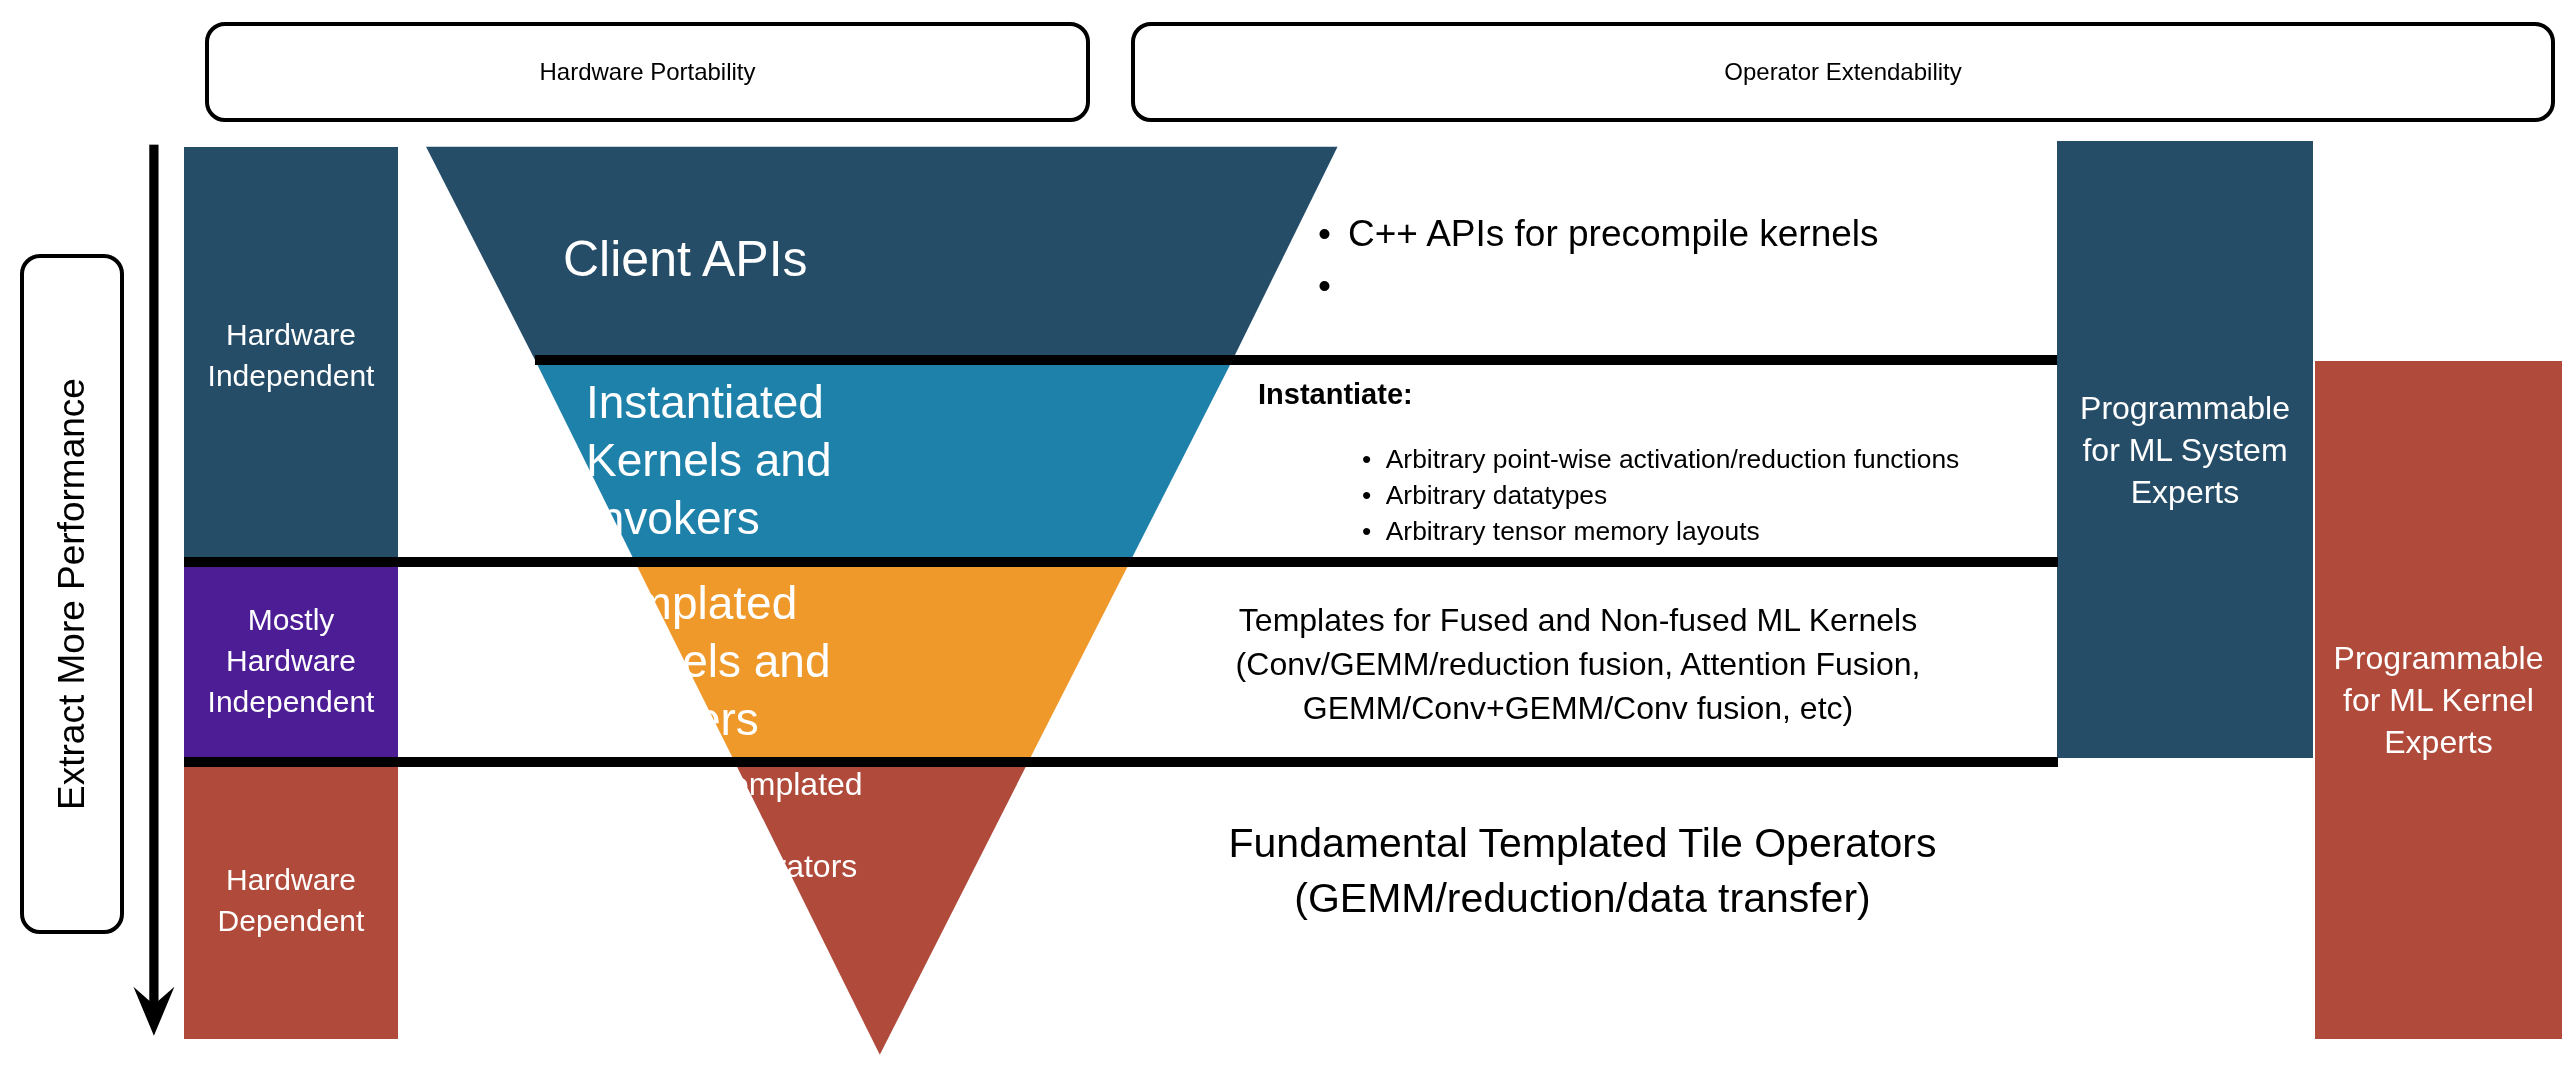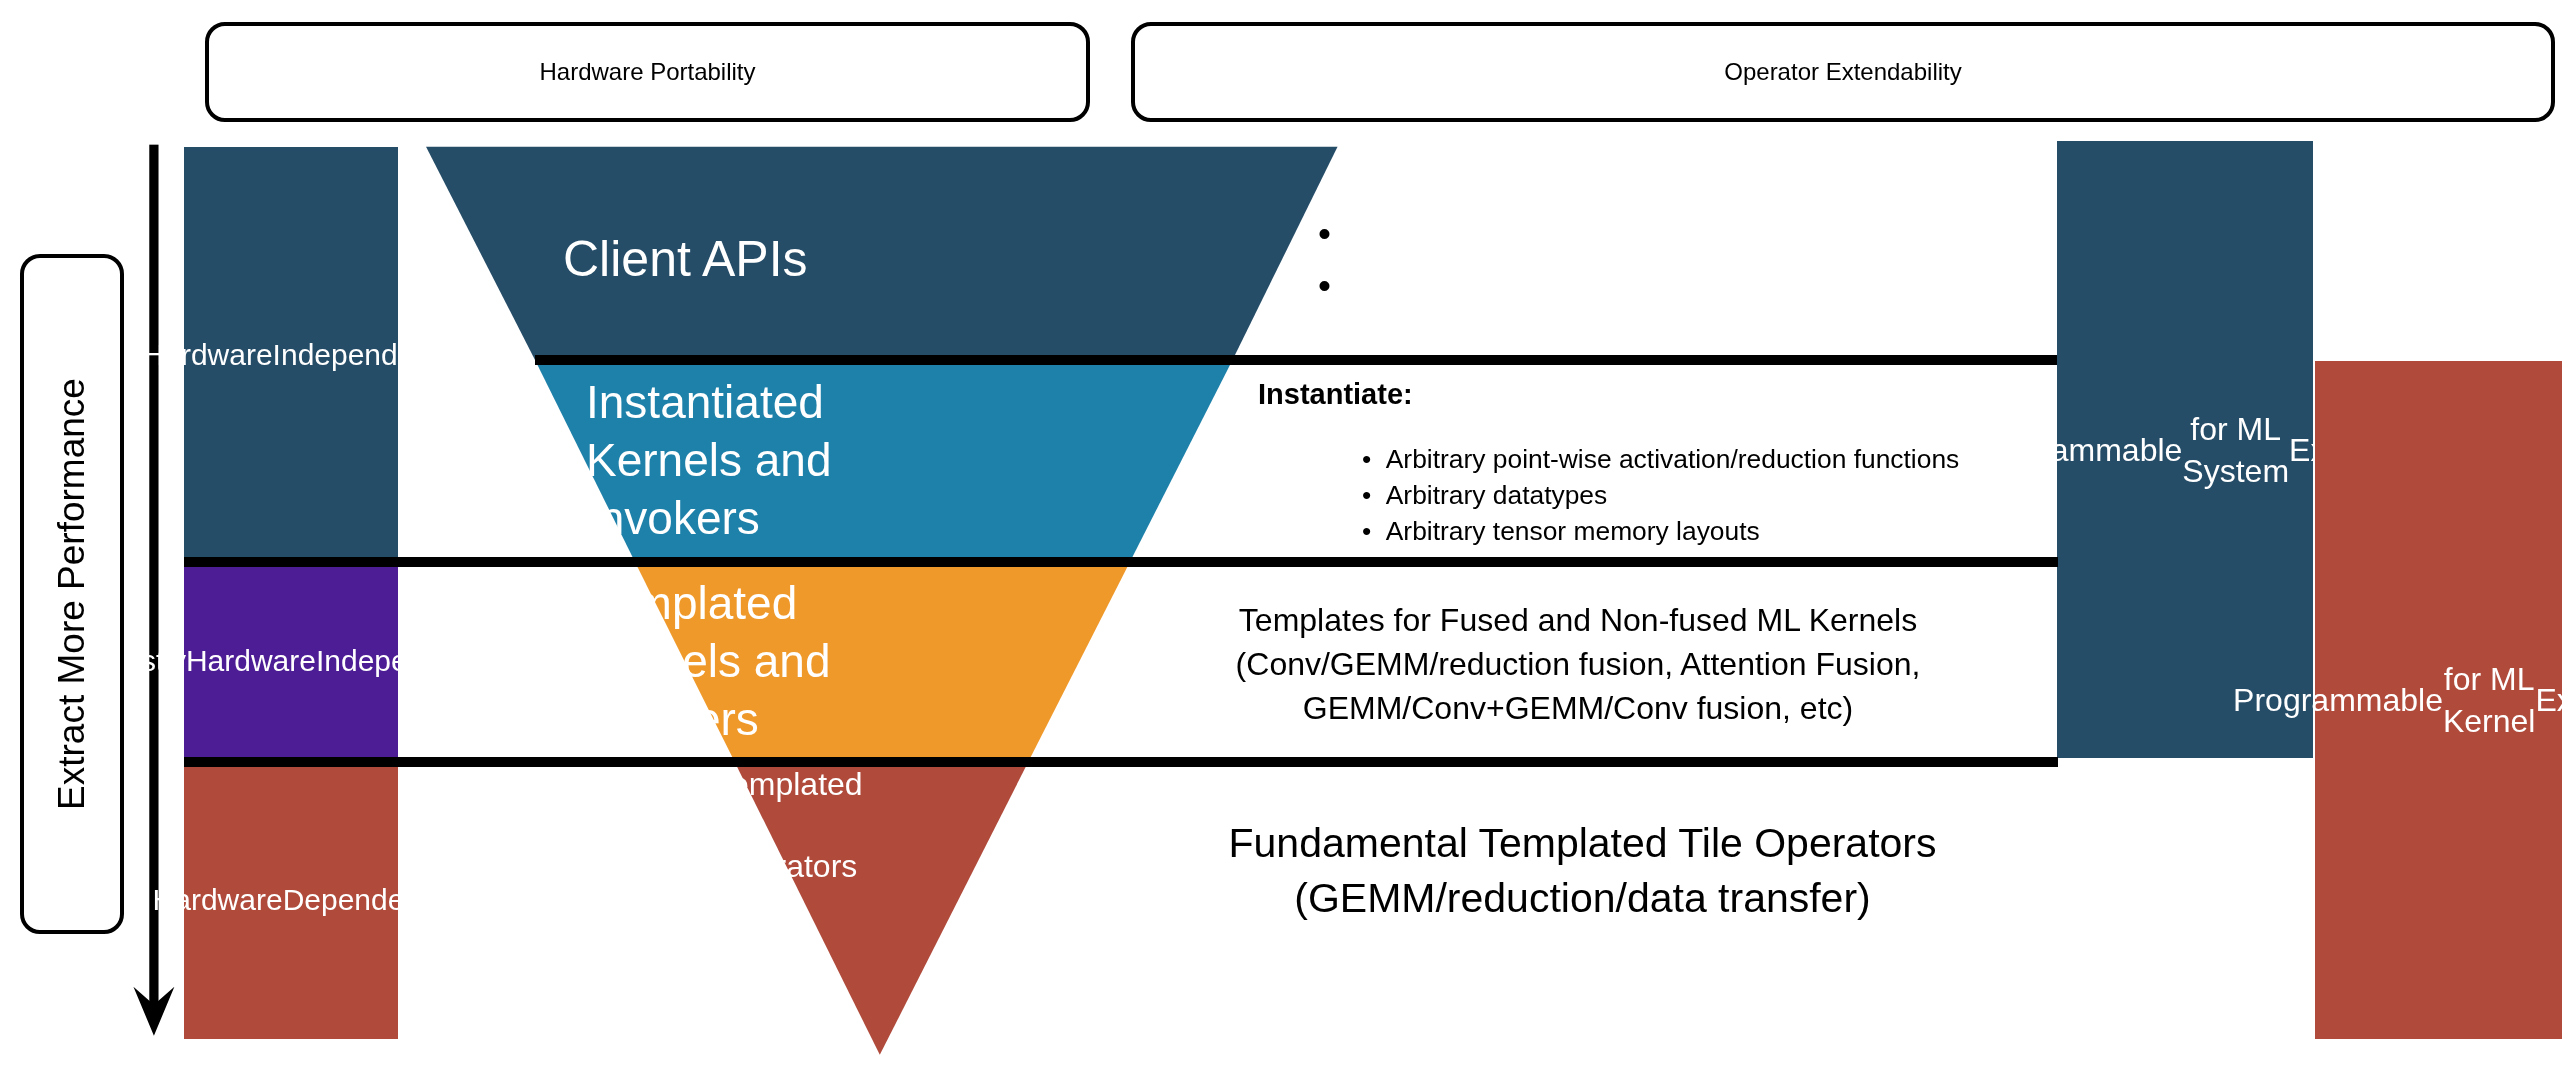--- a/index.html
+++ b/index.html
@@ -14,21 +14,21 @@
     font-size:24px;box-sizing:border-box;z-index:4;
   }
   
   .perf-box{
     position:absolute;left:20px;top:254px;width:104px;height:680px;border:4.6px solid #000;
     border-radius:20px;background:#fff;display:flex;align-items:center;justify-content:center;
     box-sizing:border-box;z-index:4;
   }
   .perf-box span{transform:rotate(-90deg);white-space:nowrap;font-size:37px;}
   
-  .rect{position:absolute;z-index:1;display:flex;align-items:center;justify-content:center;color:#fff;text-align:center;}
+  .rect{position:absolute;z-index:1;display:flex;flex-direction:column;align-items:center;justify-content:center;color:#fff;text-align:center;}
   .rect .ln{font-size:30px;line-height:41px;}
   .aud .ln{font-size:32px;line-height:42px;}
   
   .hline{position:absolute;height:10px;background:#000;z-index:3;}
   
   #shape-svg{position:absolute;left:0;top:0;z-index:1;}
   
   .flabel{position:absolute;color:#fff;z-index:2;}
   
   .ann{position:absolute;z-index:2;color:#000;}
@@ -108,20 +108,21 @@
 
   <div class="flabel" style="left:715px;top:764px;width:330px;font-size:32px;line-height:41px;">
     <div>Templated</div>
     <div>Tile</div>
     <div>Operators</div>
   </div>
 
   <div class="ann" style="left:1318px;top:208px;font-size:37px;">
     <div class="brow" style="height:52px;">
       <span class="dot">•</span>
+      <span>C++ APIs for precompile kernels</span>
     </div>
     <div class="brow" style="height:52px;">
       <span class="dot">•</span>
     </div>
   </div>
 
   <div class="ann" style="left:1258px;top:378px;font-size:29px;font-weight:bold;">Instantiate:</div>
   <div class="ann" style="left:1362px;top:441px;font-size:26.4px;">
     <div class="brow" style="height:36px;">
       <span class="dot" style="margin-right:14.5px;">•</span>

